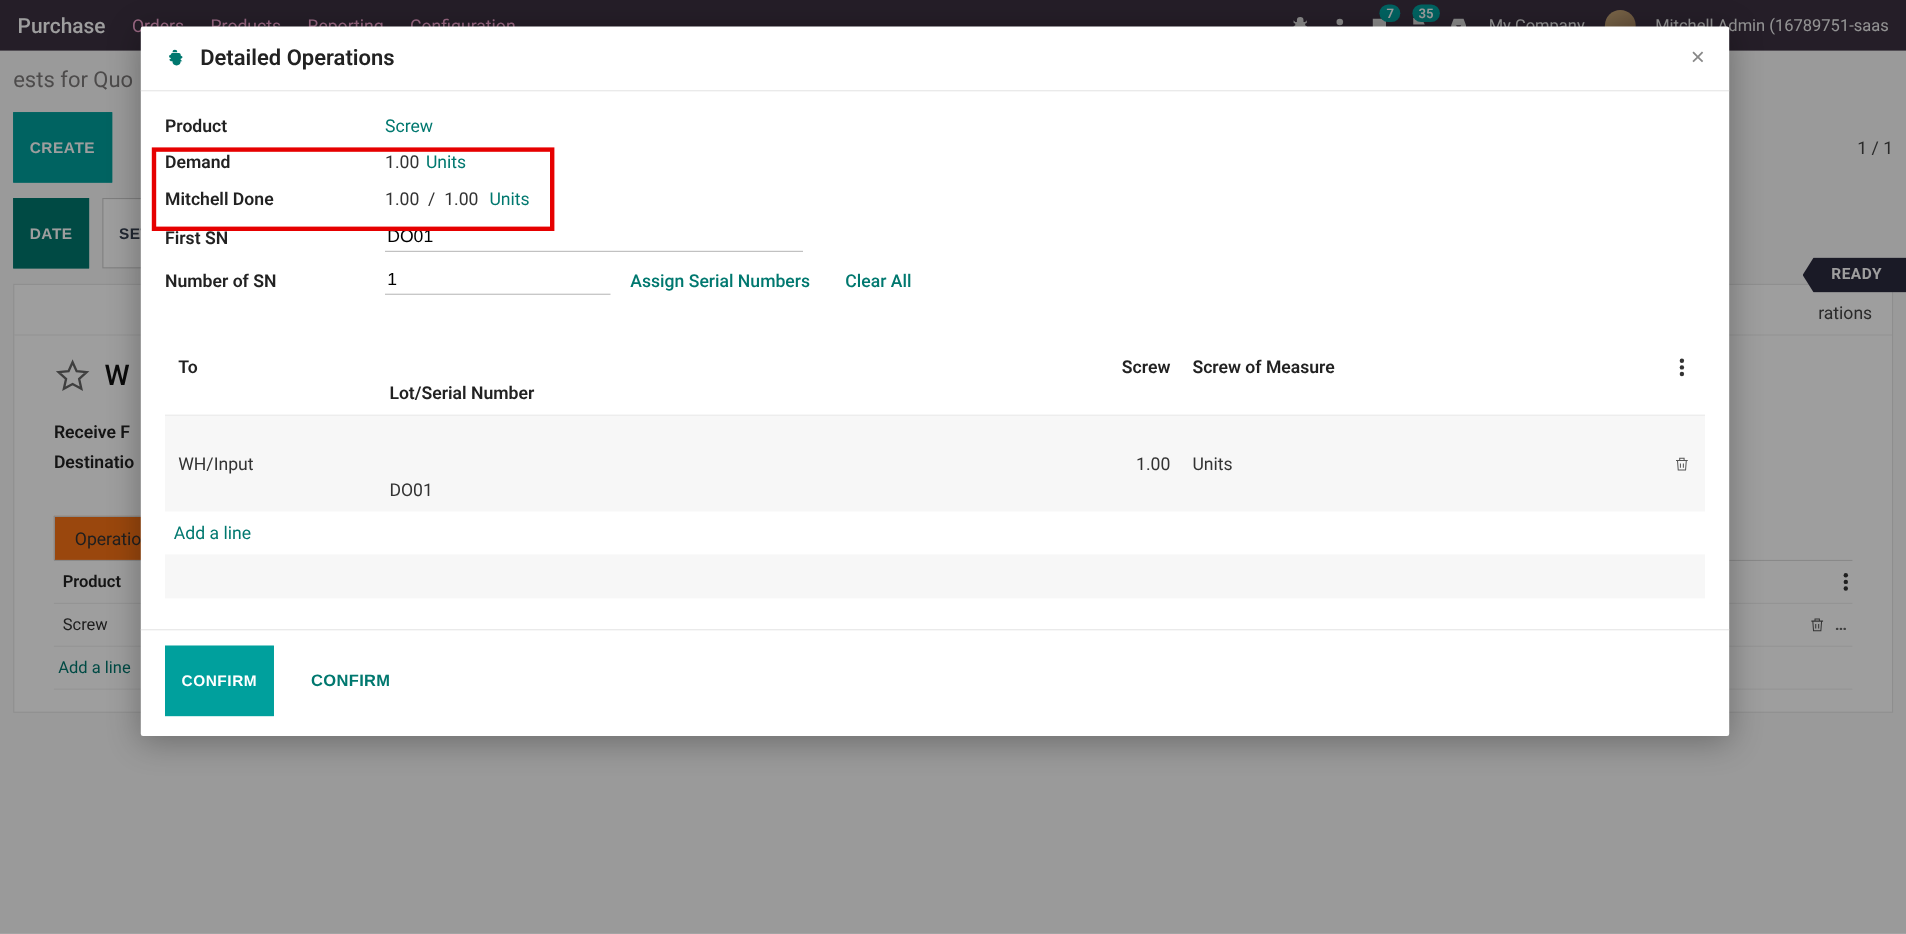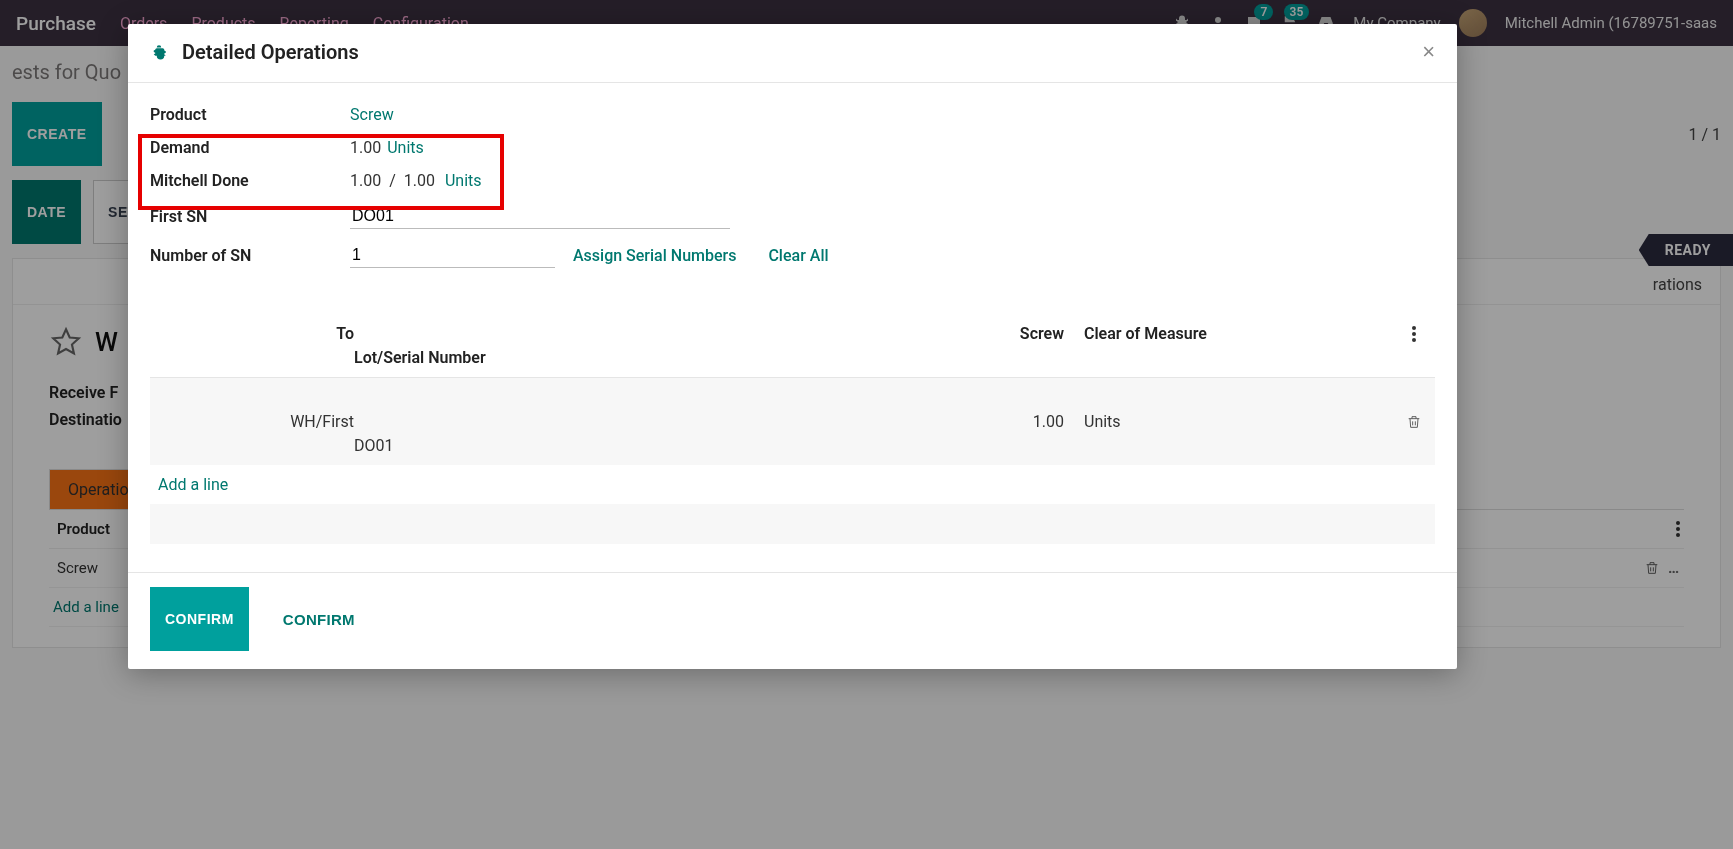--- a/index.html
+++ b/index.html
@@ -39,40 +39,40 @@
     .bg-tabs { display: flex; border-bottom: 1px solid #ddd; margin-top: 40px; }
     .bg-tab { padding: 10px 18px; background: #f97316; border: 1px solid #ddd; border-bottom: none; font-size: 16px; color: #333; }
     .bg-table-header { display: flex; padding: 10px 4px; border-bottom: 1px solid #eee; font-size: 15px; font-weight: 600; color: #222; align-items: center; }
     .bg-table-row { display: flex; padding: 10px 4px; border-bottom: 1px solid #f0f0f0; font-size: 15px; color: #333; align-items: center; }
     .bg-col-product { width: 200px; padding-left: 4px; }
     .bg-col-right { margin-left: auto; display: flex; align-items: center; gap: 8px; color: #666; }
     .add-line-link { color: #00786f; font-size: 15px; cursor: pointer; }
     
     
     .modal-overlay { position: absolute; inset: 0; background: rgba(0,0,0,0.38); z-index: 10; }
-    .modal { position: absolute; top: 24px; left: 128px; width: 1329px; background: #fff; border-radius: 2px; box-shadow: 0 5px 30px rgba(0,0,0,0.3); z-index: 20; display: flex; flex-direction: column; }
+    .modal { position: absolute; top: 24px; left: 128px; width: 1444px; background: #fff; border-radius: 2px; box-shadow: 0 5px 30px rgba(0,0,0,0.3); z-index: 20; display: flex; flex-direction: column; }
     .modal-header { display: flex; align-items: center; padding: 16px 22px 18px 22px; border-bottom: 1px solid #e5e5e5; gap: 14px; }
     .bug-icon { width: 18px; height: 18px; fill: #00786f; }
     .modal-title { font-size: 20px; font-weight: 600; color: #222; }
     .close-btn { margin-left: auto; font-size: 22px; color: #888; cursor: pointer; background: none; border: none; line-height: 1; }
     
     .modal-body { padding: 22px 22px 28px 22px; }
     .form-grid { display: grid; grid-template-columns: 200px 1fr; row-gap: 14px; align-items: center; font-size: 16px; }
     .form-label { font-weight: 600; color: #222; }
     .form-value { color: #333; display: flex; align-items: center; gap: 18px; }
     .link-value { color: #00786f; cursor: pointer; }
     .underline-input { border: none; border-bottom: 1px solid #bbb; padding: 3px 2px; font-size: 16px; width: 205px; outline: none; }
     .num-units { color: #333; }
     .units-link { color: #00786f; }
     
     .highlight-box { position: absolute; border: 4px solid #e60000; top: 134px; left: 138px; width: 366px; height: 76px; pointer-events: none; z-index: 21; }
     
     .inner-table { margin-top: 22px; }
     .it-header { display: flex; background: #fff; border-bottom: 1px solid #e5e5e5; padding: 10px 4px; font-size: 16px; font-weight: 600; color: #222; align-items: center; }
-    .it-col-to { width: 200px; padding-left: 8px; text-align: right; }
+    .it-col-to { width: 200px; padding-left: 8px; }
     .it-col-lot { width: 620px; margin-top: 48px; }
     .it-col-done { width: 90px; text-align: right; }
     .it-col-uom { width: 260px; padding-left: 20px; }
     .it-col-kebab { margin-left: auto; width: 34px; display: flex; justify-content: center; }
     .kebab { width: 4px; height: 16px; display: flex; flex-direction: column; justify-content: space-between; }
     .kebab span { width: 4px; height: 4px; background: #333; border-radius: 50%; }
     .it-row { display: flex; background: #f7f7f7; padding: 10px 4px; font-size: 16px; color: #333; align-items: center; }
     .it-row.blank { background: #f7f7f7; height: 40px; }
     .trash-icon { width: 16px; height: 16px; stroke: #555; fill: none; stroke-width: 1.4; cursor: pointer; }
     .add-line-modal { padding: 10px 8px; color: #00786f; font-size: 16px; cursor: pointer; }
@@ -227,31 +227,31 @@
         <span class="link-value" style="font-weight:500;">Assign Serial Numbers</span>
         <span class="link-value" style="font-weight:500; margin-left:14px;">Clear All</span>
       </div>
     </div>
 
     <div class="inner-table">
       <div class="it-header">
         <div class="it-col-to">To</div>
         <div class="it-col-lot">Lot/Serial Number</div>
         <div class="it-col-done">Screw</div>
-        <div class="it-col-uom">Clear of Measure</div>
+        <div class="it-col-uom">Screw of Measure</div>
         <div class="it-col-kebab">
           <div class="kebab">
               <span></span>
               <span></span>
               <span></span>
             </div>
         </div>
       </div>
       <div class="it-row">
-        <div class="it-col-to">WH/First</div>
+        <div class="it-col-to">WH/Input</div>
         <div class="it-col-lot">DO01</div>
         <div class="it-col-done">1.00</div>
         <div class="it-col-uom">Units</div>
         <div class="it-col-kebab">
           <svg class="trash-icon" viewBox="0 0 24 24">
               <path d="M4 7h16 M9 7V4h6v3 M6 7l1 13h10l1-13 M10 11v6 M14 11v6"></path>
             </svg>
         </div>
       </div>
       <div class="add-line-modal">Add a line</div>

